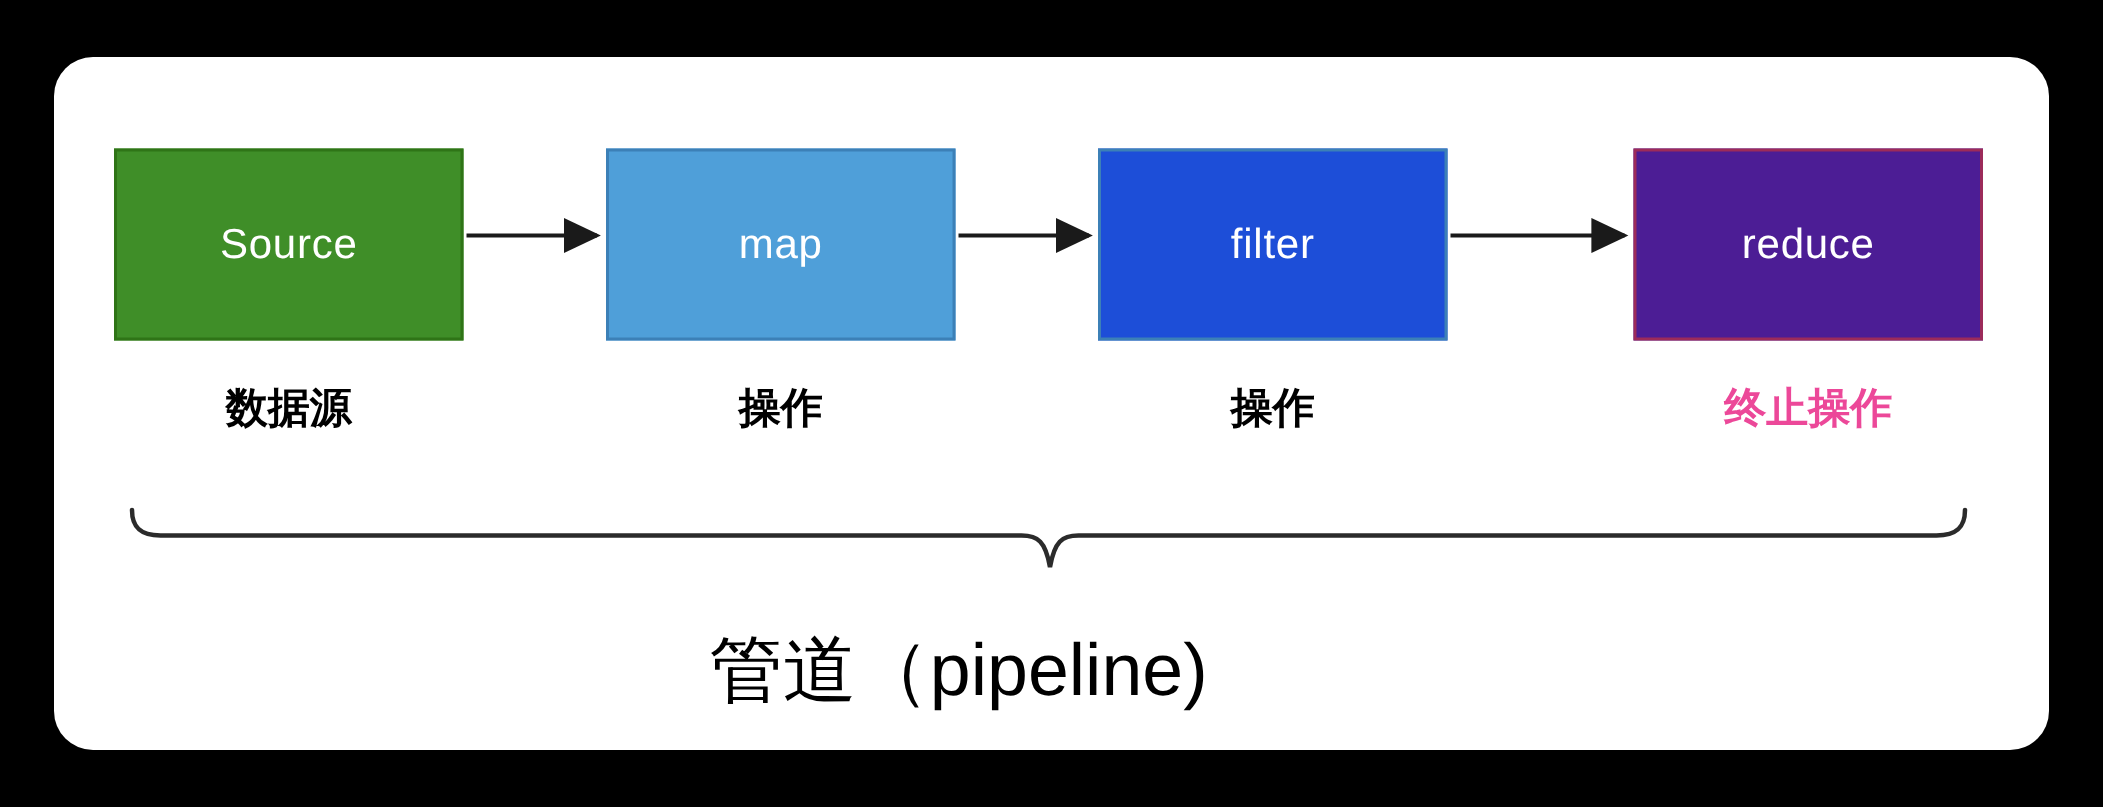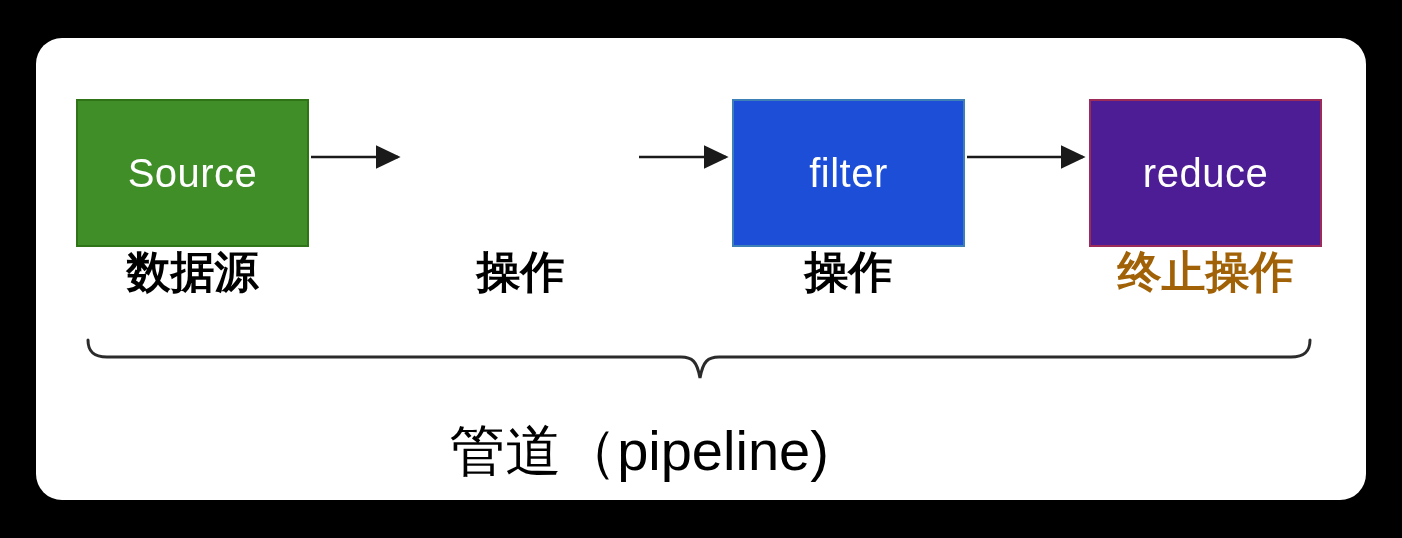--- a/index.html
+++ b/index.html
@@ -17,43 +17,43 @@
     top: 38px;
     width: 1330px;
     height: 462px;
     background: #ffffff;
     border-radius: 26px;
   }
   .node {
     position: absolute;
     top: 61px;
     width: 233px;
-    height: 148px;
+    height: 128px;
     border: 2px solid transparent;
     box-sizing: border-box;
     display: flex;
     align-items: center;
     justify-content: center;
-    font-size: 40px;
+    font-size: 28px;
     color: #ffffff;
     letter-spacing: 0.5px;
   }
   .node-0 { left: 40px;  }
   .node-1 { left: 368px; }
   .node-2 { left: 696px; }
   .node-3 { left: 1053px;}
   .caption {
     position: absolute;
     top: 206px;
     width: 233px;
     height: 56px;
     display: flex;
     align-items: center;
     justify-content: center;
-    font-size: 44px;
+    font-size: 28px;
     font-weight: bold;
     color: #000000;
     white-space: nowrap;
   }
   .cap-0 { left: 40px;  }
   .cap-1 { left: 368px; }
   .cap-2 { left: 696px; }
   .cap-3 { left: 1053px;}
   .overlay-svg {
     position: absolute;
@@ -62,38 +62,39 @@
     width: 1330px;
     height: 462px;
     pointer-events: none;
   }
   .pipeline-label {
     position: absolute;
     left: 0;
     top: 376px;
     width: 1206px;
     text-align: center;
-    font-size: 56px;
+    font-size: 49px;
     font-weight: normal;
     color: #000000;
   }
 </style>
 </head>
 <body style="background: rgb(0, 0, 0);">
 
 <div class="card">
 
   <div class="node node-0" style="background: rgb(63, 142, 40); border-color: rgb(47, 116, 23); color: rgb(255, 255, 255);">Source</div>
+  <div class="node node-1" style="background: rgb(79, 159, 217); border-color: rgb(60, 128, 183); color: rgb(255, 255, 255);">map</div>
   <div class="node node-2" style="background: #1d4ed8; border-color: rgb(60, 128, 183); color: rgb(255, 255, 255);">filter</div>
   <div class="node node-3" style="background: #4c1d95; border-color: rgb(156, 43, 90); color: rgb(255, 255, 255);">reduce</div>
 
   <div class="caption cap-0" style="color: rgb(0, 0, 0);">数据源</div>
   <div class="caption cap-1" style="color: rgb(0, 0, 0);">操作</div>
   <div class="caption cap-2" style="color: rgb(0, 0, 0);">操作</div>
-  <div class="caption cap-3" style="color: #a16207;">终止操作</div>
+  <div class="caption cap-3" style="color: #ec4899;">终止操作</div>
 
   <svg class="overlay-svg" viewBox="0 0 1330 462">
     <defs>
       <marker id="arrowhead" markerWidth="10" markerHeight="9" refX="8.5" refY="4.5" orient="auto">
         <path d="M0,0 L9.5,4.5 L0,9 z" fill="#1a1a1a"></path>
       </marker>
     </defs>
     <line x1="275" y1="119" x2="362" y2="119" stroke-width="2.6" marker-end="url(#arrowhead)" style="stroke: rgb(26, 26, 26);"></line>
     <line x1="603" y1="119" x2="690" y2="119" stroke-width="2.6" marker-end="url(#arrowhead)" style="stroke: rgb(26, 26, 26);"></line>
     <line x1="931" y1="119" x2="1047" y2="119" stroke-width="2.6" marker-end="url(#arrowhead)" style="stroke: rgb(26, 26, 26);"></line>

